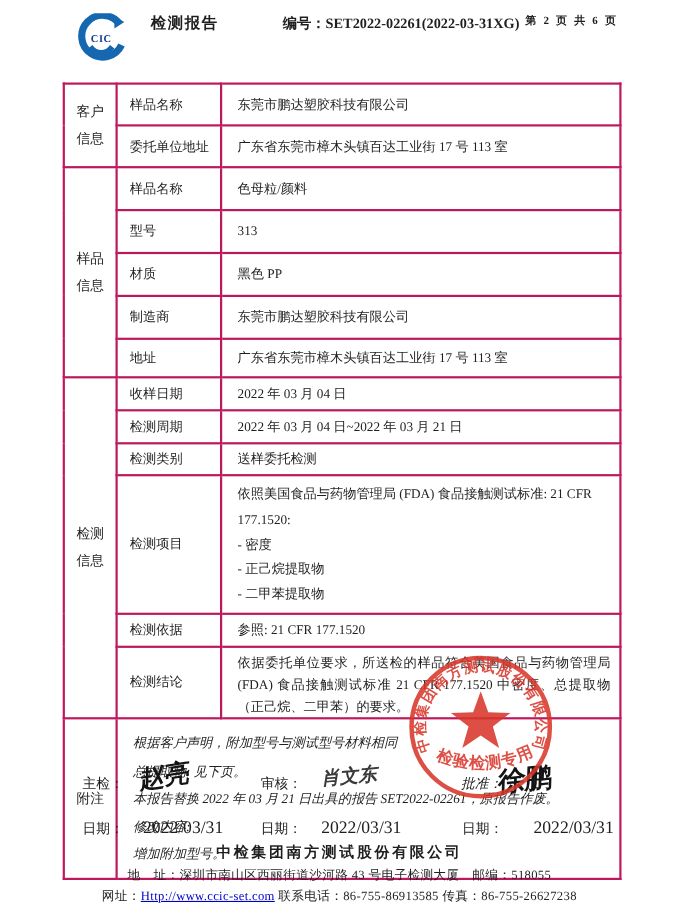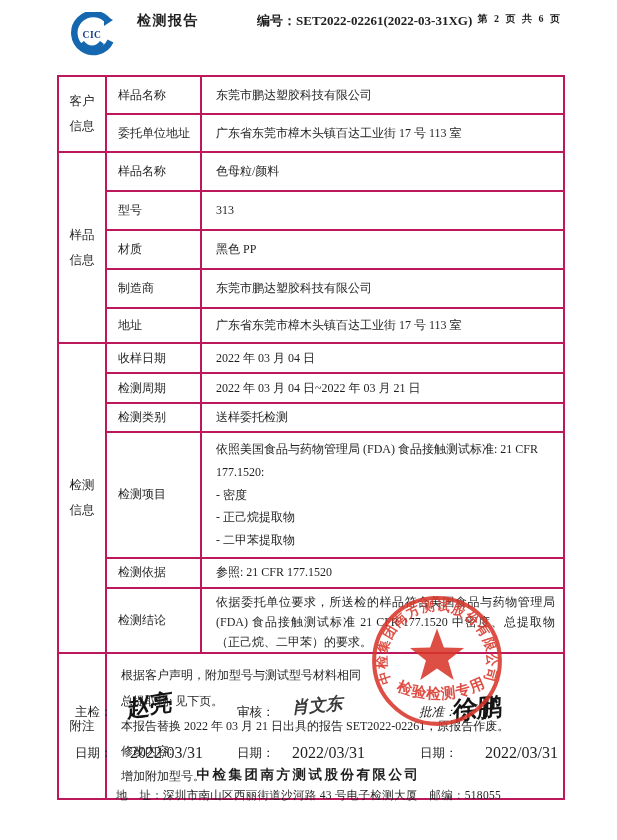--- a/index.html
+++ b/index.html
@@ -20,21 +20,21 @@
   td.group{text-align:center;padding:0 9px;line-height:2.0;font-size:12.5px;}
   td.lbl{padding-left:11px;}
   td.val{padding-left:14px;padding-right:8px;}
   tr.h34 td{height:34px;} tr.h35 td{height:35px;} tr.h31 td{height:31px;}
   tr.h26 td{height:26px;} tr.h25 td{height:25px;}
   tr.hproj td{height:85px;} tr.hconc td{height:52px;} tr.hnote td{height:130px;}
   .multiline{padding:5px 14px;line-height:1.9;vertical-align:middle;}
   .proj-line{display:block;}
   .conc{line-height:1.65;text-align:justify;padding:4px 10px 0 14px;}
   .notecell{padding:7px 14px;line-height:2.1;vertical-align:top;}
-  .note-line{display:block;}
+  .note-line{display:block;font-style:italic;}
   
   .sig-area{position:absolute;top:690px;left:57px;width:506px;height:78px;font-size:12.5px;z-index:1;text-align:right;}
   .sig-label{position:absolute;top:14px;white-space:nowrap;}
   .sig-name{position:absolute;font-weight:bold;color:#141414;white-space:nowrap;}
   .sig-zhao{left:70px;top:0px;font-size:23px;transform:rotate(-9deg) skewX(-10deg);}
   .sig-xiao{left:236px;top:4px;font-size:17px;transform:rotate(-5deg) skewX(-14deg);color:#3a3a3a;}
   .sig-xu{left:396px;top:2px;font-size:25px;transform:rotate(-6deg) skewX(-8deg);letter-spacing:-1px;}
   .date-label{position:absolute;top:55px;white-space:nowrap;}
   .date-val{position:absolute;top:54px;font-size:16px;white-space:nowrap;}
   
@@ -171,13 +171,14 @@
     <textPath href="#arcTop" startOffset="0" textLength="198" lengthAdjust="spacing">中检集团南方测试股份有限公司</textPath>
   </text>
   <text font-size="14.5" font-weight="bold" fill="#d9352a" font-family="Liberation Serif, serif">
     <textPath href="#arcBottom" startOffset="2" textLength="106" lengthAdjust="spacing">检验检测专用章</textPath>
   </text>
 </svg>
 
 <div class="footer">
   <div class="f-company">中检集团南方测试股份有限公司</div>
   <div class="f-line">地　址：深圳市南山区西丽街道沙河路 43 号电子检测大厦　邮编：518055</div>
+  <div class="f-line"><span>网址：</span><a class="f-link" href="#">Http://www.ccic-set.com</a><span> </span><span>联系电话：86-755-86913585</span><span> </span><span>传真：86-755-26627238</span></div>
 </div>
 
 </body></html>

